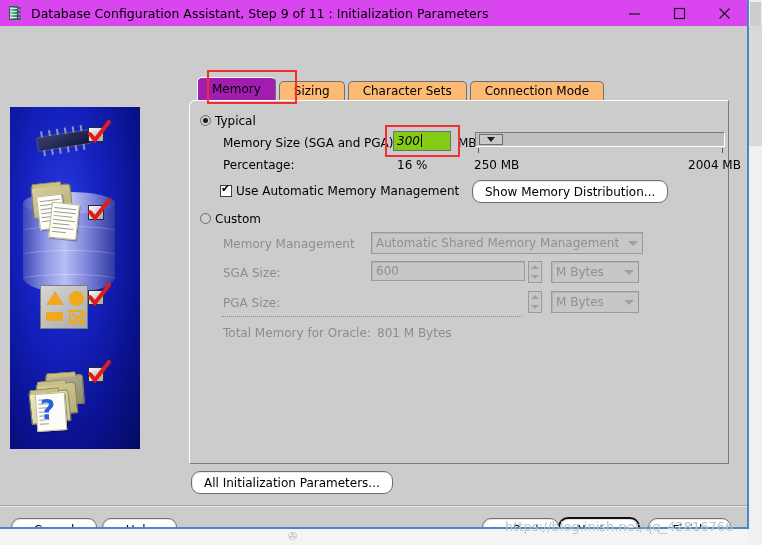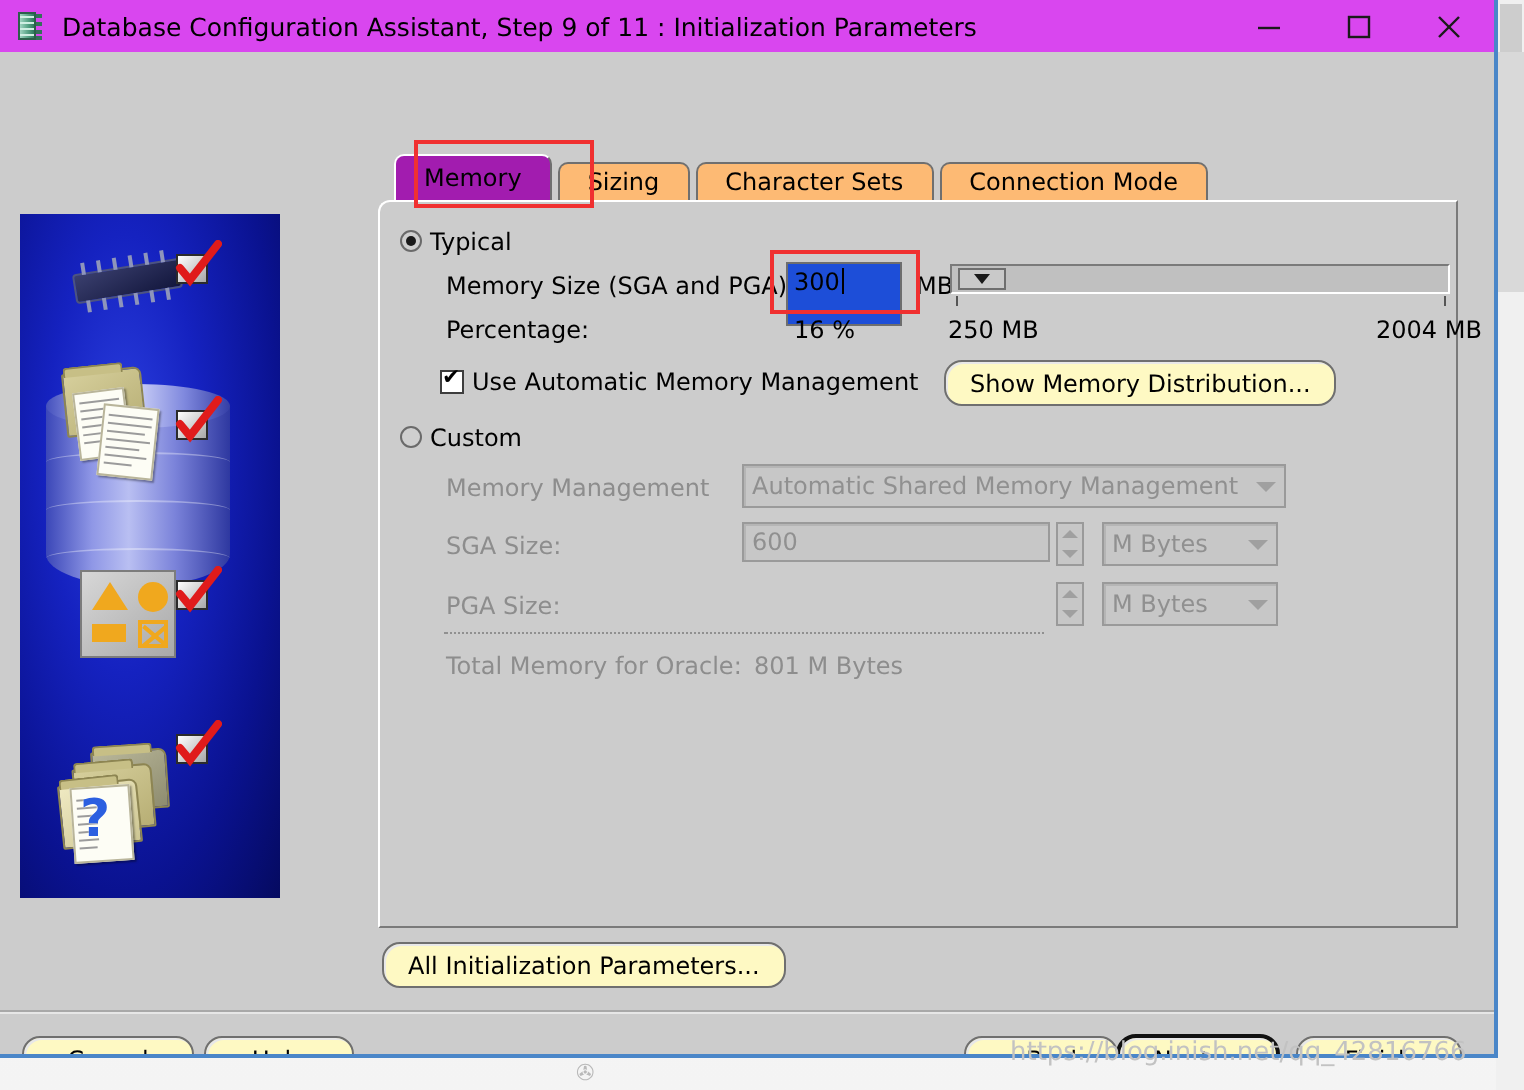--- a/index.html
+++ b/index.html
@@ -219,23 +219,23 @@
     display: inline-block; width: 12px; height: 12px;
     border: 1px solid #3d3d3d; background: #ffffff;
     position: relative; vertical-align: -2px; margin-right: 4px;
   }
   .chk.on:after {
     content:"✔"; position:absolute; left:0px; top:-3px; font-size: 11px; color:#000;
     line-height: 12px;
   }
 
   .txtfield {
-    border: 1px solid #6e6e6e; background: #1d4ed8;
-    font-size: 12px; padding: 1px 3px; height: 32px; line-height: 17px;
-    color: #000; display: inline-block; position: relative;
+    border: 1px solid #6e6e6e; background: #84cc16;
+    font-size: 12px; padding: 1px 3px; height: 20px; line-height: 17px;
+    color: #000; display: inline-block; position: relative; font-style: italic;
   }
   .caret {
     display: inline-block; width: 1px; height: 13px; background: #000;
     vertical-align: -2px; margin-left: 1px;
   }
 
   .redbox {
     position: absolute; border: 2px solid #f03030; pointer-events: none;
   }
 
@@ -253,21 +253,21 @@
   #slider-thumb .arr {
     width: 0; height: 0; border-left: 4px solid transparent;
     border-right: 4px solid transparent; border-top: 5px solid #1a1a1a;
   }
   .tick {
     position: absolute; width: 1px; height: 5px; background: #555; top: 122px;
   }
 
   
   .btn {
-    background: #fef9c3; border: 1px solid #6f6f6f; border-radius: 9px;
+    background: #ffffff; border: 1px solid #6f6f6f; border-radius: 9px;
     font-size: 12px; color: #000; height: 23px; padding: 0 12px;
     display: inline-flex; align-items: center; justify-content: center;
     box-shadow: inset 1px 1px 0 #e8e8e8;
     white-space: nowrap;
     text-align: right;
   }
   .btn.default {
     border: 2px solid #111111; border-radius: 10px; height: 25px;
   }
   .btn u { text-decoration: underline; }

